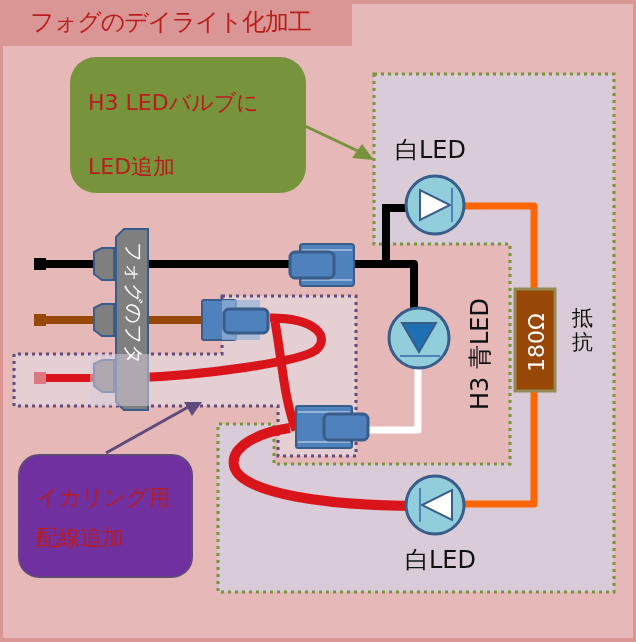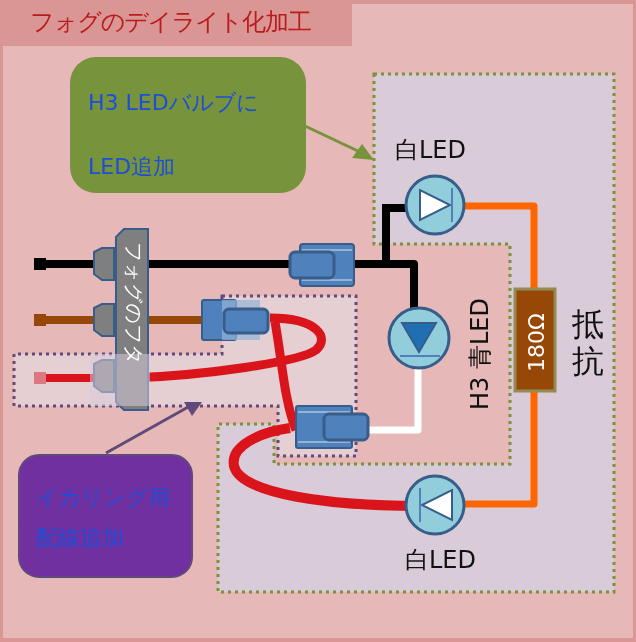--- a/index.html
+++ b/index.html
@@ -1,21 +1,21 @@
 <!DOCTYPE html>
 <html><head>
 <meta charset="utf-8">
 <style>
   html, body { margin: 0; padding: 0; }
   body { width: 636px; height: 642px; overflow: hidden; background: #e6b8b7; font-family: "DejaVu Sans", sans-serif; }
   #stage { position: relative; width: 636px; height: 642px; }
   svg { position: absolute; left: 0; top: 0; }
   .txt { position: absolute; white-space: nowrap; line-height: 1; }
   .title { left: 30px; top: 10px; font-size: 24px; color: #b91c1c; letter-spacing: -1px; }
-  .callout-text { color: #1d4ed8; font-size: 22px; }
+  .callout-text { color: #b91c1c; font-size: 22px; }
   .label-black { color: #111; font-size: 24px; }
   .vert { transform-origin: left top; }
 </style>
 </head>
 <body>
 
 <div id="stage">
 <svg width="636" height="642" viewBox="0 0 636 642">
 
   <rect x="0" y="0" width="636" height="642" fill="#e6b8b7"></rect>
@@ -118,16 +118,16 @@
 <div class="txt callout-text" style="left:88px; top:132px;margin-top:24px;">LED追加</div>
 
 <div class="txt callout-text" style="left:36px; top:487px;">イカリング用</div>
 <div class="txt callout-text" style="left:36px; top:527px;text-align:center;">配線追加</div>
 
 <div class="txt label-black" style="left:395px; top:138px;">白LED</div>
 <div class="txt label-black" style="left:405px; top:548px;">白LED</div>
 
 <div class="txt label-black vert" style="left:468px; top:410px; transform: rotate(-90deg);">H3 青LED</div>
 <div class="txt vert" style="left:526px; top:372px; transform: rotate(-90deg); color:#fff; font-size:22px;">180Ω</div>
-<div class="txt label-black" style="left:572px; top:306px; width:26px; font-size:32px; white-space:normal; line-height:1.15;">抵抗</div>
+<div class="txt label-black" style="left:572px; top:306px; width:26px; font-size:21px; white-space:normal; line-height:1.15;">抵抗</div>
 
 <div class="txt vert" style="left:144px; top:242px; transform: rotate(90deg); color:#fff; font-size:20px;">フォグのフタ</div>
 </div>
 
 </body></html>

